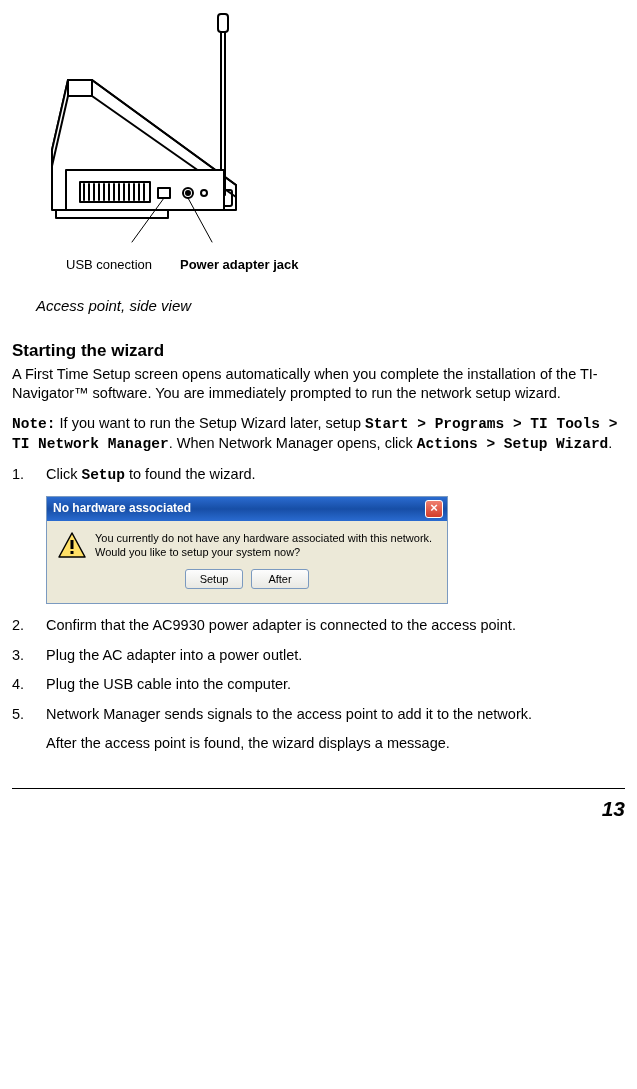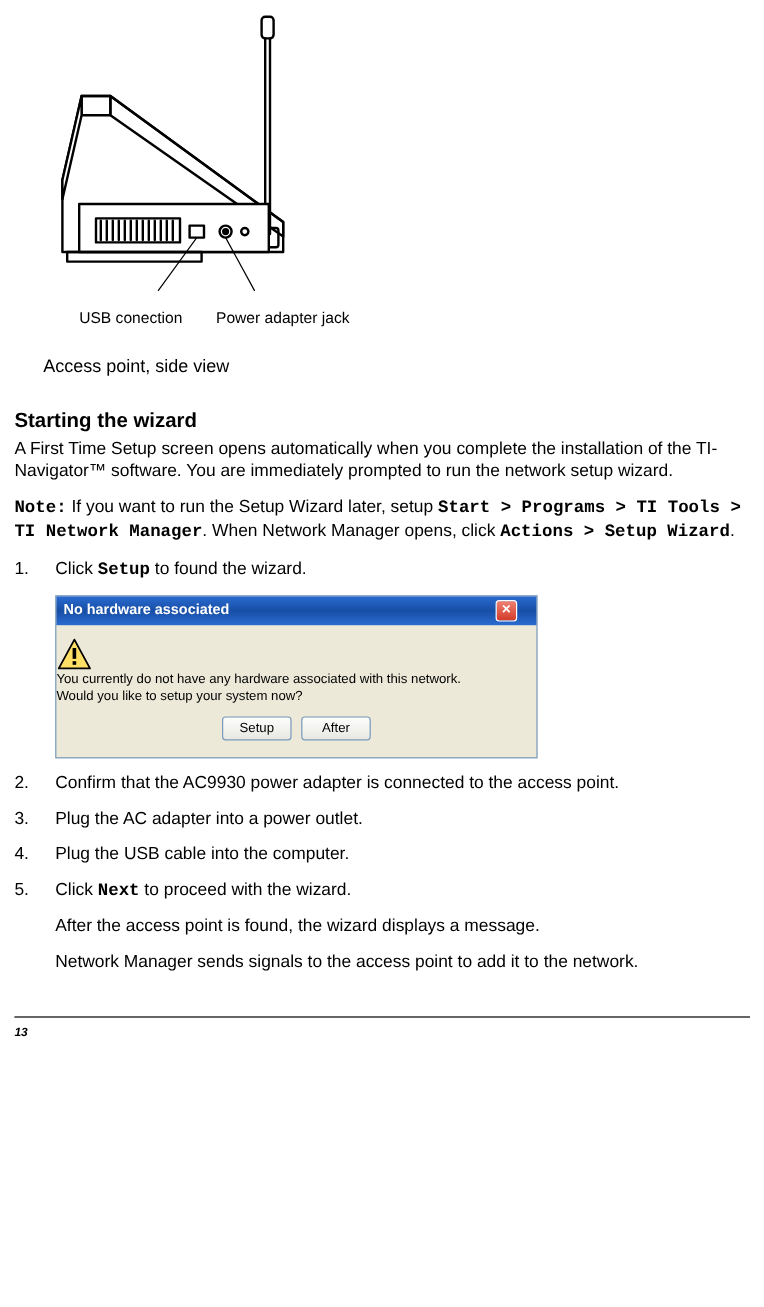--- a/index.html
+++ b/index.html
@@ -9,22 +9,23 @@
       line-height: 1.35;
       color: #000;
       width: 637px;
       padding: 10px 12px 0 12px;
       background: #fff;
     }
     .figure-area { margin-left: 28px; margin-bottom: 10px; }
     .device-svg { display: block; }
     .labels-row { display: flex; margin-top: 6px; font-size: 13px; }
     .label-usb { margin-left: 26px; }
-    .label-pwr { margin-left: 28px; }
+    .label-pwr { margin-left: 28px; font-weight: bold; }
     .caption {
+      font-style: italic;
       margin: 22px 0 24px 24px;
       font-size: 15px;
     }
     .section-head {
       font-weight: 700;
       font-size: 17px;
       margin-top: 16px;
       margin-bottom: 2px;
     }
     p.body { margin-bottom: 10px; }
@@ -46,39 +47,39 @@
       border: 1px solid #7b9ac0;
       background: #ece9d8;
       font-family: Tahoma, sans-serif;
       font-size: 11px;
     }
     .titlebar {
       display: flex;
       align-items: center;
       justify-content: space-between;
       height: 24px;
-      padding: 0 16px 0 6px;
+      padding: 0 4px 0 6px;
       background: linear-gradient(to bottom, #2a6bd0 0%, #174ea6 50%, #2a6bd0 100%);
       color: #fff;
       font-weight: 700;
       font-size: 12px;
     }
     .close-btn {
       width: 18px; height: 18px;
       background: linear-gradient(#f08070,#d23c2a);
       border: 1px solid #fff;
       border-radius: 3px;
       color: #fff;
       font-family: Arial;
       font-size: 13px;
       font-weight: 700;
       line-height: 14px;
       text-align: center;
     }
-    .dialog-body { padding: 10px 10px 4px 0; display: flex; flex-direction: column; }
+    .dialog-body { padding: 10px 10px 4px 10px; display: flex; }
     .warn-icon { margin-right: 8px; }
     .dialog-text { color: #000; line-height: 1.3; }
     .dialog-buttons { display: flex; justify-content: center; gap: 8px; padding: 6px 0 14px 0; }
     .xp-btn {
       min-width: 58px;
       height: 20px;
       border: 1px solid #7b9ac0;
       border-radius: 3px;
       background: linear-gradient(#fdfdfd,#e8e8e2);
       font-family: Tahoma, sans-serif;
@@ -88,23 +89,24 @@
       line-height: 18px;
       padding: 0 8px;
     }
     .footer-rule {
       border: 0;
       border-top: 1px solid #000;
       margin-top: 34px;
       margin-bottom: 6px;
     }
     .page-num {
+      text-align: right;
       font-style: italic;
       font-weight: 700;
-      font-size: 10px;
+      font-size: 21px;
       padding-bottom: 6px;
     }
   </style>
 </head>
 <body>
 
 <div class="figure-area">
   <svg class="device-svg" width="220" height="240" viewBox="0 0 220 240">
     <g stroke="#000" stroke-width="2" fill="none" stroke-linejoin="round" stroke-linecap="round">
 
@@ -209,21 +211,20 @@
         <p>Plug the AC adapter into a power outlet.</p>
       </div>
   </li>
   <li>
     <div class="step-body">
         <p>Plug the USB cable into the computer.</p>
       </div>
   </li>
   <li>
     <div class="step-body">
-      <p><span>Click </span><span class="b">Next</span><span> to proceed with the wizard.</span></p>
+      <p>Network Manager sends signals to the access point to add it to the network.</p>
       <p>After the access point is found, the wizard displays a message.</p>
-      <p>Network Manager sends signals to the access point to add it to the network.</p>
     </div>
   </li>
 </ol>
 
 <hr class="footer-rule">
 <div class="page-num">13</div>
 
 </body></html>

